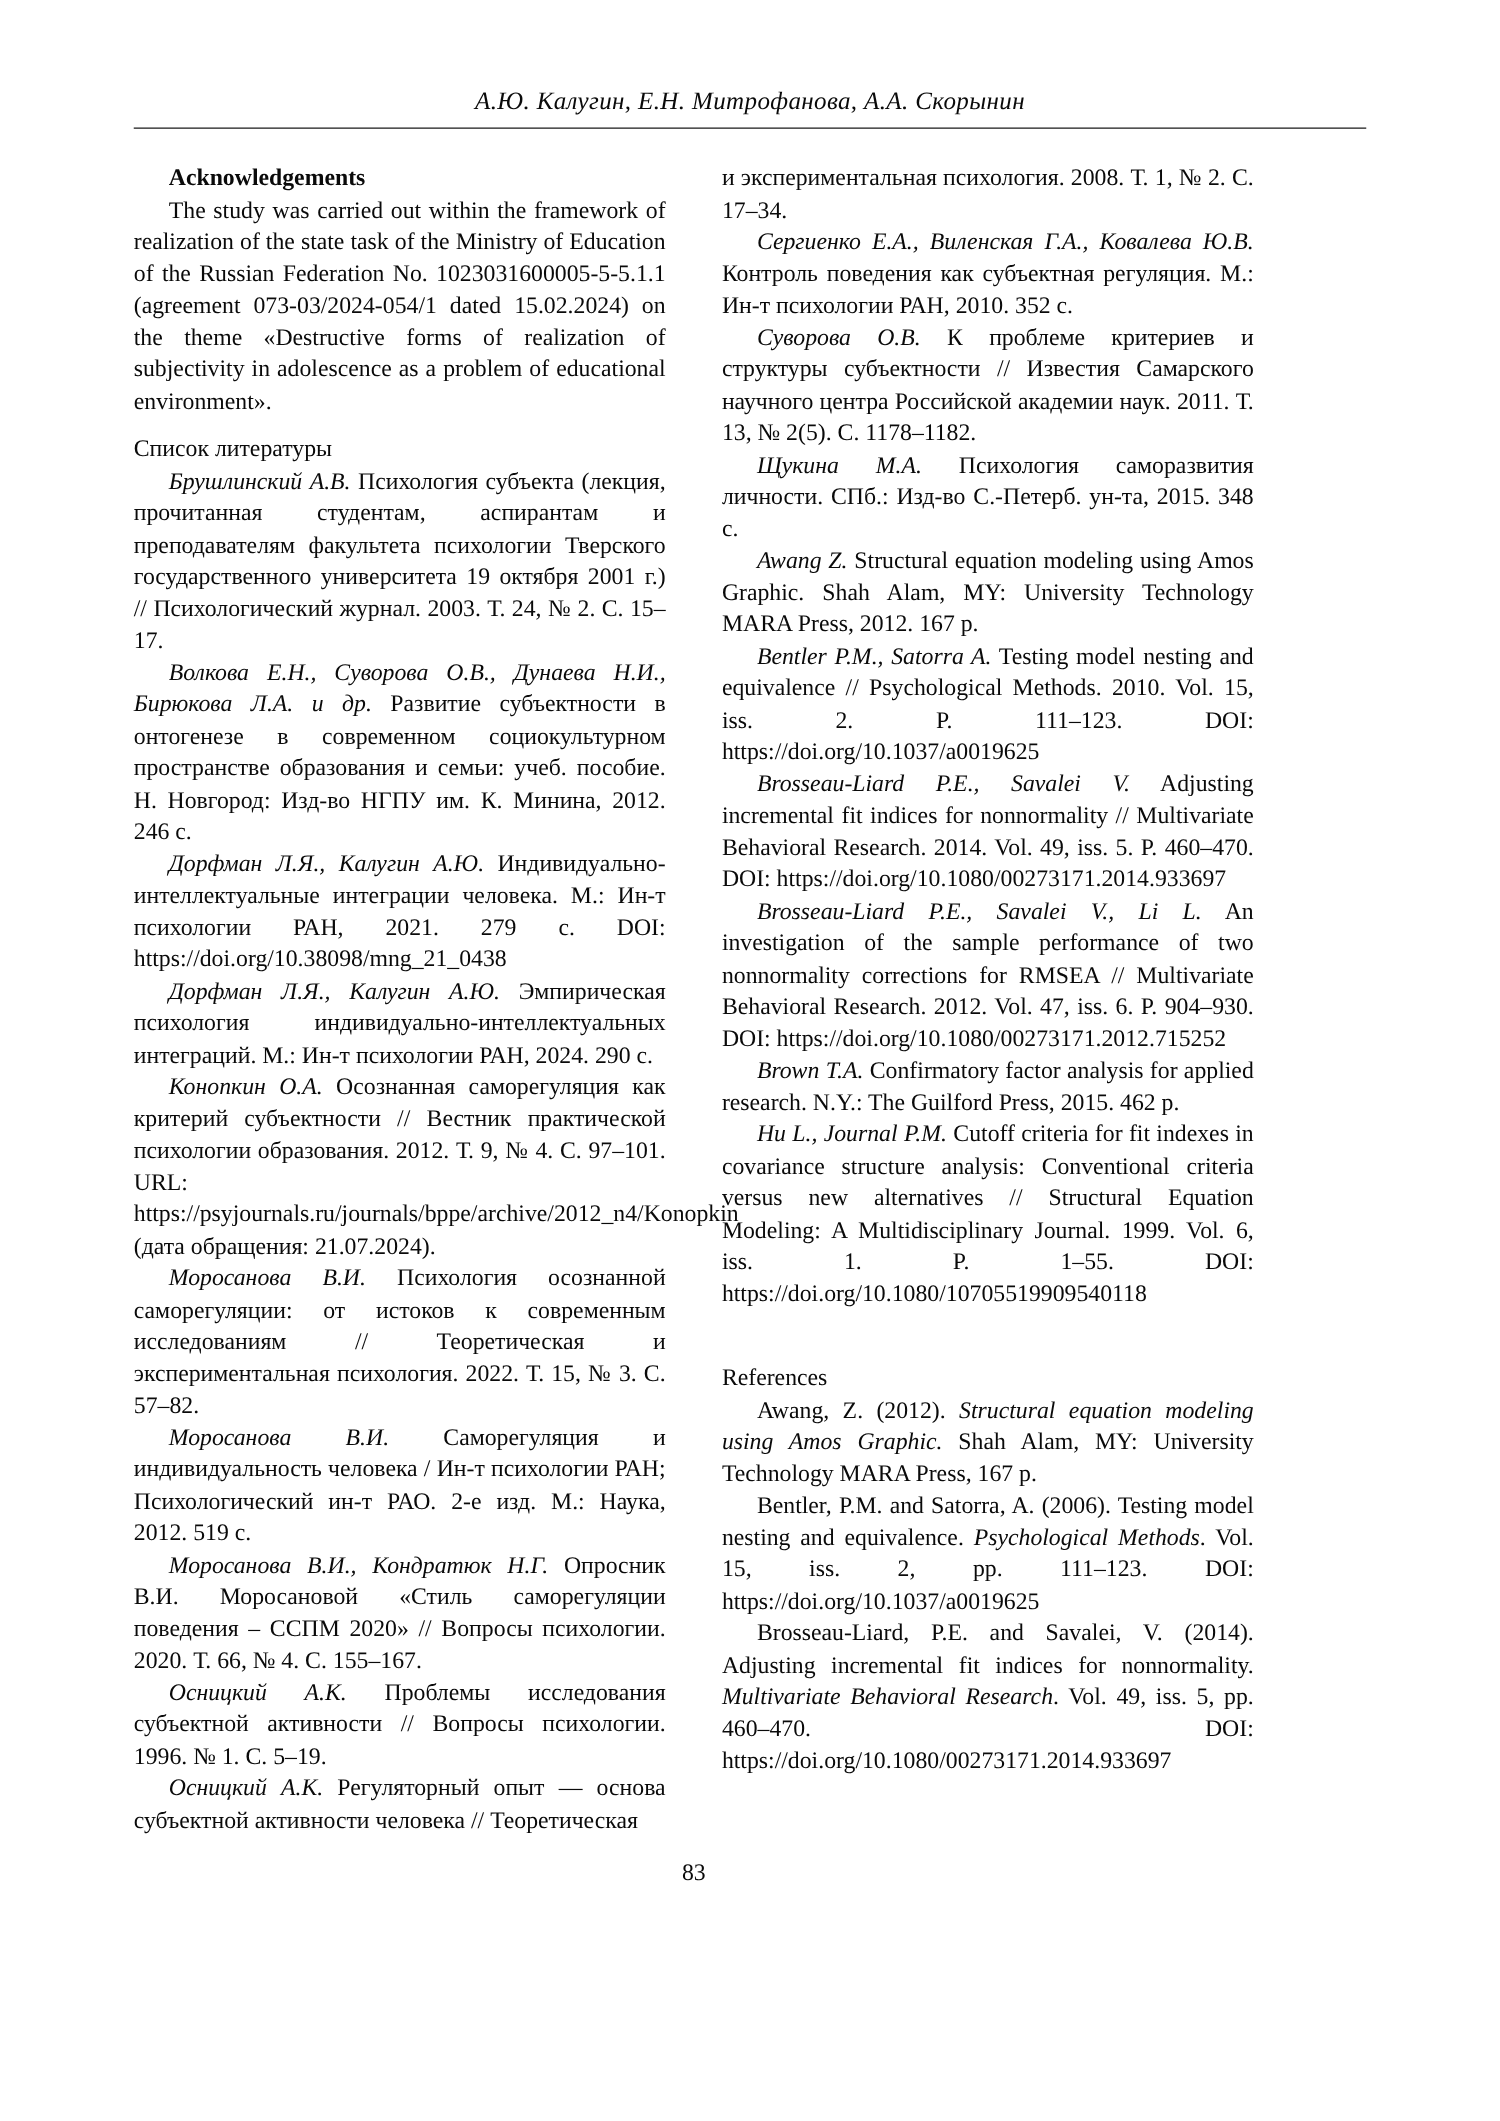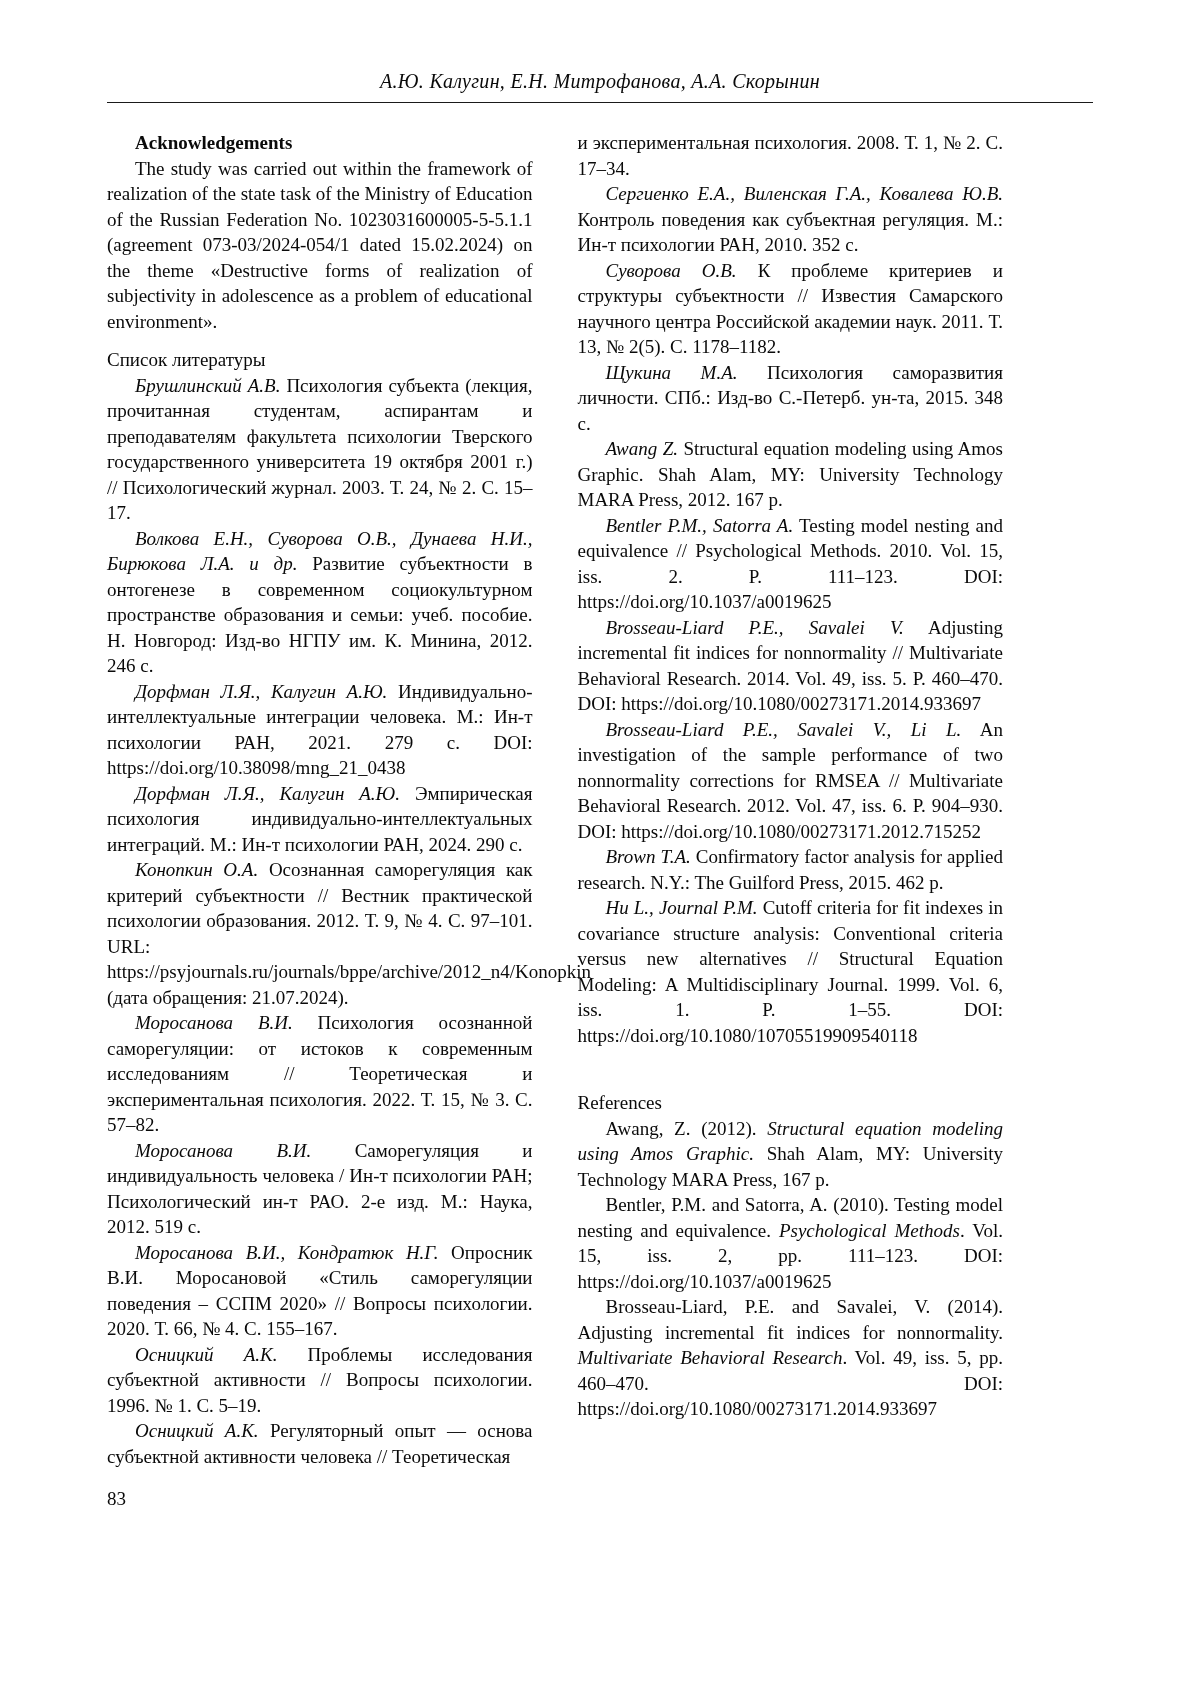--- a/index.html
+++ b/index.html
@@ -47,21 +47,21 @@
     margin-top: 13px;
     text-align: left;
   }
   .refs-en-title { margin-top: 42px; }
   .ref i, .en i { font-style: italic; }
   .page-number {
     position: absolute;
     top: 1488px;
     left: 107px;
     width: 896px;
-    text-align: left;
+    text-align: center;
     font-size: 19px;
   }
 </style>
 </head>
 <body>
 
 <div class="running-header">
   <span>А.Ю. Калугин, Е.Н. Митрофанова, А.А. Скорынин</span>
 </div>
 
@@ -94,19 +94,19 @@
     <p class="ref"><i>Awang Z.</i><span> Structural equation modeling using Amos Graphic. Shah Alam, MY: University Technology MARA Press, 2012. 167 p.</span></p>
     <p class="ref"><i>Bentler P.M., Satorra A.</i><span> Testing model nesting and equivalence // Psychological Methods. 2010. Vol. 15, iss. 2. P. 111–123. DOI: https://doi.org/10.1037/a0019625</span></p>
     <p class="ref"><i>Brosseau-Liard P.E., Savalei V.</i><span> Adjusting incremental fit indices for nonnormality // Multivariate Behavioral Research. 2014. Vol. 49, iss. 5. P. 460–470. DOI: https://doi.org/10.1080/00273171.2014.933697</span></p>
     <p class="ref"><i>Brosseau-Liard P.E., Savalei V., Li L.</i><span> An investigation of the sample performance of two nonnormality corrections for RMSEA // Multivariate Behavioral Research. 2012. Vol. 47, iss. 6. P. 904–930. DOI: https://doi.org/10.1080/00273171.2012.715252</span></p>
     <p class="ref"><i>Brown T.A.</i><span> Confirmatory factor analysis for applied research. N.Y.: The Guilford Press, 2015. 462 p.</span></p>
     <p class="ref"><i>Hu L., Journal P.M.</i><span> Cutoff criteria for fit indexes in covariance structure analysis: Conventional criteria versus new alternatives // Structural Equation Modeling: A Multidisciplinary Journal. 1999. Vol. 6, iss. 1. P. 1–55. DOI: https://doi.org/10.1080/10705519909540118</span></p>
 
     <p class="sec-title refs-en-title">References</p>
 
     <p class="ref en"><span>Awang, Z. (2012). </span><i>Structural equation modeling using Amos Graphic.</i><span> Shah Alam, MY: University Technology MARA Press, 167 p.</span></p>
-    <p class="ref en"><span>Bentler, P.M. and Satorra, A. (2010). Testing model nesting and equivalence. </span><i>Psychological Methods</i><span>. Vol. 15, iss. 2, pp. 111–123. DOI: https://doi.org/10.1037/a0019625</span></p>
+    <p class="ref en"><span>Bentler, P.M. and Satorra, A. (2006). Testing model nesting and equivalence. </span><i>Psychological Methods</i><span>. Vol. 15, iss. 2, pp. 111–123. DOI: https://doi.org/10.1037/a0019625</span></p>
     <p class="ref en"><span>Brosseau-Liard, P.E. and Savalei, V. (2014). Adjusting incremental fit indices for nonnormality. </span><i>Multivariate Behavioral Research</i><span>. Vol. 49, iss. 5, pp. 460–470. DOI: https://doi.org/10.1080/00273171.2014.933697</span></p>
   </div>
 
 </div>
 
 <div class="page-number">83</div>
 
 </body></html>

